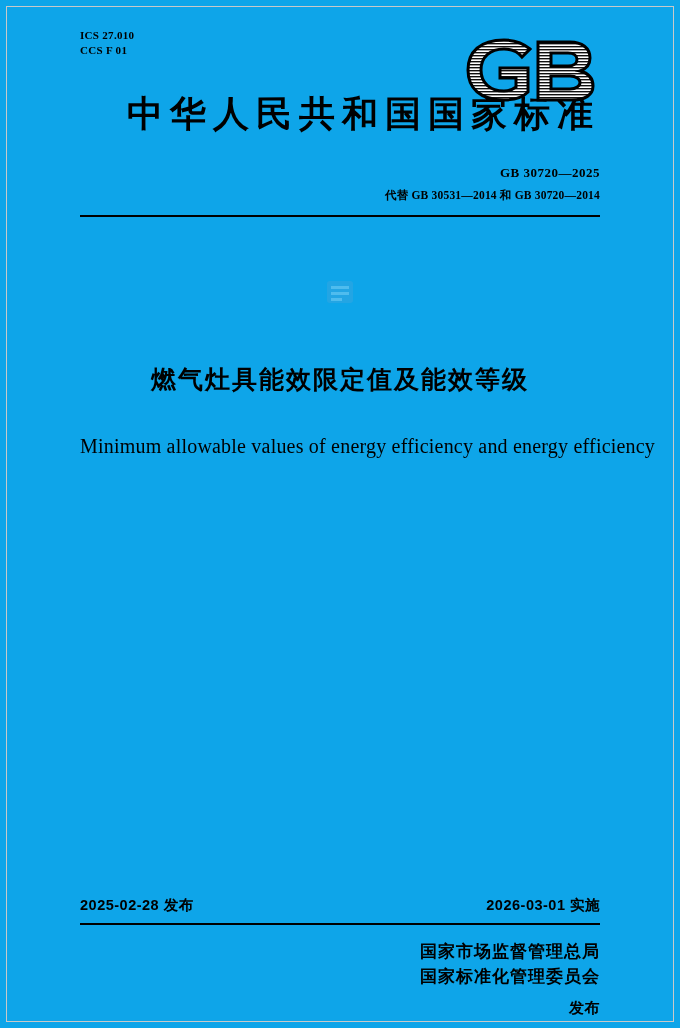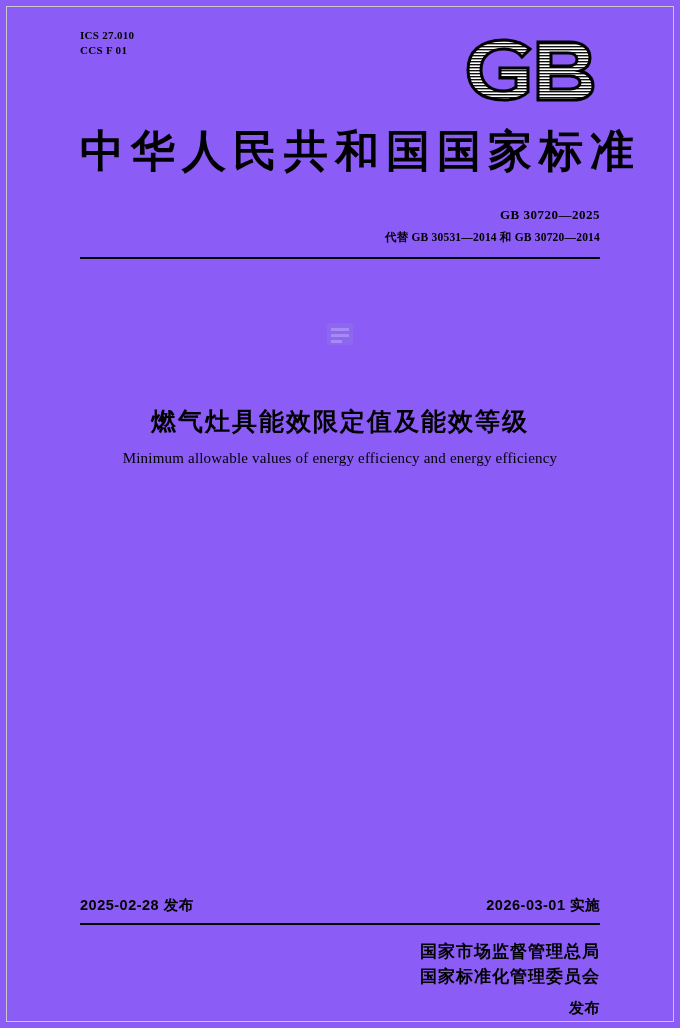--- a/index.html
+++ b/index.html
@@ -11,21 +11,21 @@
     width: 680px;
     height: 1028px;
     font-family: "Liberation Serif", serif;
     color: #000000;
     overflow: hidden;
   }
   .page {
     position: relative;
     width: 680px;
     height: 1028px;
-    background: #8b5cf6;
+    background: #0ea5e9;
     box-sizing: border-box;
   }
   
   .scan-edge {
     position: absolute;
     left: 6px;
     top: 6px;
     width: 668px;
     height: 1016px;
     border: 1px solid #c9c9c9;
@@ -54,24 +54,24 @@
     position: absolute;
     right: 0px;
     top: 6px;
     width: 140px;
     height: 72px;
   }
   .gb-logo svg { display: block; }
 
   
   .std-title {
-    margin-top: 64px;
-    font-family: "Liberation Sans", sans-serif;
-    font-weight: bold;
-    font-size: 44px;
+    margin-top: 32px;
+    font-family: "Liberation Sans", sans-serif;
+    font-weight: bold;
+    font-size: 36px;
     letter-spacing: 7px;
     text-align: right;
     white-space: nowrap;
   }
 
   
   .std-no {
     margin-top: 26px;
     text-align: right;
     font-family: "Liberation Serif", serif;
@@ -105,24 +105,24 @@
   
   .doc-title-cn {
     margin-top: 50px;
     text-align: center;
     font-family: "Liberation Sans", sans-serif;
     font-weight: bold;
     font-size: 25px;
     letter-spacing: 2px;
   }
   .doc-title-en {
-    margin-top: 8px;
-    text-align: center;
-    font-family: "Liberation Serif", serif;
-    font-size: 15px;
+    margin-top: 38px;
+    text-align: left;
+    font-family: "Liberation Serif", serif;
+    font-size: 20px;
     line-height: 24px;
     letter-spacing: 0.2px;
   }
   .doc-title-en div { white-space: nowrap; }
 
   
   .footer {
     position: absolute;
     left: 80px;
     top: 896px;

